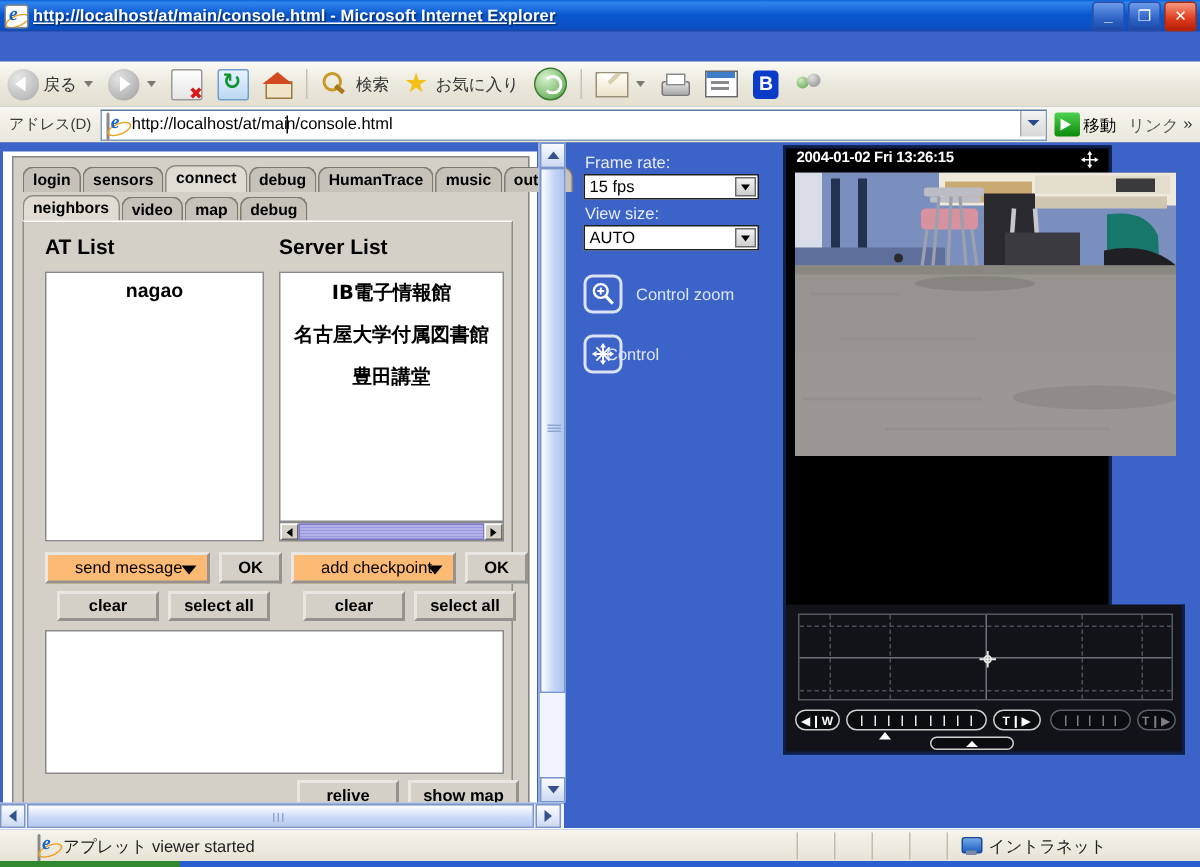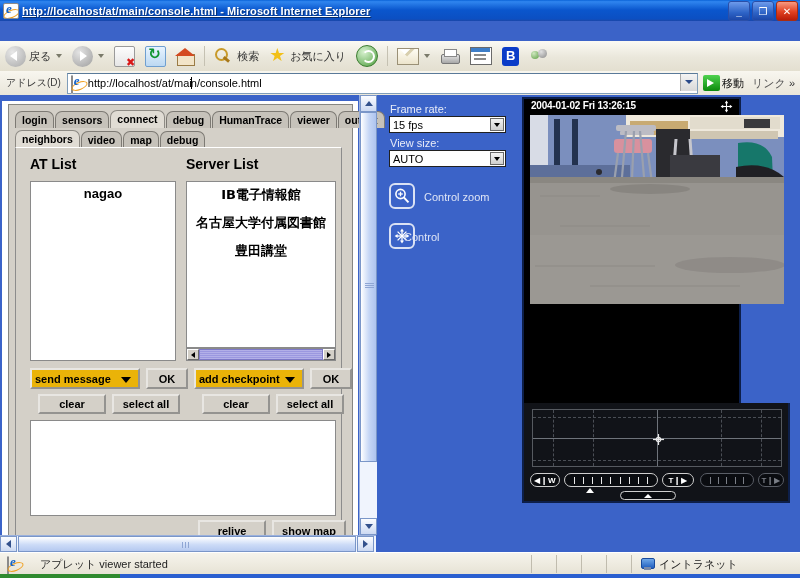--- a/index.html
+++ b/index.html
@@ -183,22 +183,22 @@
   .hsb-btn.r i{border-left:4px solid #000;}
   .hsb-track{flex:1;background:#fff;}
   .hsb-thumb{height:100%;background:
      repeating-linear-gradient(0deg,#b3b0e8 0 1px,#9b98e0 1px 2px),
      #a6a2e4;border:1px solid #7d79c8;box-sizing:border-box;}
 
   .jbtn{position:absolute;background:#d4d0c8;
     border:2px outset #e8e6e2;box-sizing:border-box;
     font-size:11px;font-weight:bold;color:#000;
     display:flex;align-items:center;justify-content:center;white-space:nowrap;}
-  .jcombo{position:absolute;background:#eab308;border:2px outset #e8e6e2;box-sizing:border-box;
-    display:flex;align-items:center;font-size:11px;font-weight:bold;color:#000;padding-left:3px;}
+  .jcombo{position:absolute;background:#fdba74;border:2px outset #e8e6e2;box-sizing:border-box;
+    display:flex;align-items:center;font-size:11px;font-weight:normal;color:#000;padding-left:18px;}
   .jcombo .cb-arrow{position:absolute;right:7px;top:50%;margin-top:-2px;width:0;height:0;
     border-left:5px solid transparent;border-right:5px solid transparent;border-top:6px solid #000;}
   .jtext{position:absolute;background:#fff;border:1px solid #8a8a8a;box-sizing:border-box;}
 
   
   .ctrl-label{position:absolute;font-size:11px;color:#e8ecf8;}
   .ctrl-select{position:absolute;height:17px;background:#fff;border:1px solid #202020;
     box-sizing:border-box;display:flex;align-items:center;font-size:11px;color:#000;padding-left:3px;}
   .ctrl-select .cs-btn{position:absolute;right:1px;top:1px;width:14px;height:13px;
     background:linear-gradient(#f2f2f2,#cfcfcf);border:1px solid #6a6a6a;box-sizing:border-box;
@@ -239,21 +239,21 @@
   .homebtn{position:absolute;left:96px;top:88px;width:56px;height:9px;border:1px solid #cfcfcf;
     border-radius:5px;box-sizing:border-box;background:#0a0c10;
     display:flex;align-items:center;justify-content:center;}
   .homebtn i{width:0;height:0;border-left:4px solid transparent;border-right:4px solid transparent;
     border-bottom:4px solid #fff;}
 
   
   .statusbar{position:absolute;left:0;top:552px;width:800px;height:22px;
     background:linear-gradient(to bottom,#f6f4ec,#e6e2d4);
     border-top:1px solid #fff;display:flex;align-items:center;}
-  .st-left{display:flex;align-items:center;gap:16px;padding-left:4px;flex:1;}
+  .st-left{display:flex;align-items:center;gap:0;padding-left:22px;flex:1;}
   .st-txt{font-size:11px;color:#222;}
   .st-seg{width:24px;height:18px;border-left:1px solid #c0bcae;}
   .st-zone{display:flex;align-items:center;gap:4px;width:160px;
     border-left:1px solid #c0bcae;padding-left:8px;height:18px;}
   .st-globe{width:15px;height:14px;position:relative;}
   .st-globe:before{content:"";position:absolute;left:1px;top:1px;width:12px;height:9px;
     background:linear-gradient(#6fa8e8,#1f5ec0);border:1px solid #184a9c;border-radius:2px;}
   .st-globe:after{content:"";position:absolute;left:4px;top:10px;width:7px;height:3px;
     background:#7a8aa8;}
   .taskbar{position:absolute;left:0;top:574px;width:800px;height:4px;
@@ -354,21 +354,21 @@
 
     <div class="applet-pane">
       <div class="applet">
 
         <div class="tabrow">
           <div class="tab">login</div>
           <div class="tab">sensors</div>
           <div class="tab sel">connect</div>
           <div class="tab">debug</div>
           <div class="tab">HumanTrace</div>
-          <div class="tab">viewer</div>
+          <div class="tab">music</div>
           <div class="tab">output</div>
         </div>
 
         <div class="tabrow2">
           <div class="tab sel">neighbors</div>
           <div class="tab">video</div>
           <div class="tab">map</div>
           <div class="tab">debug</div>
         </div>
 

